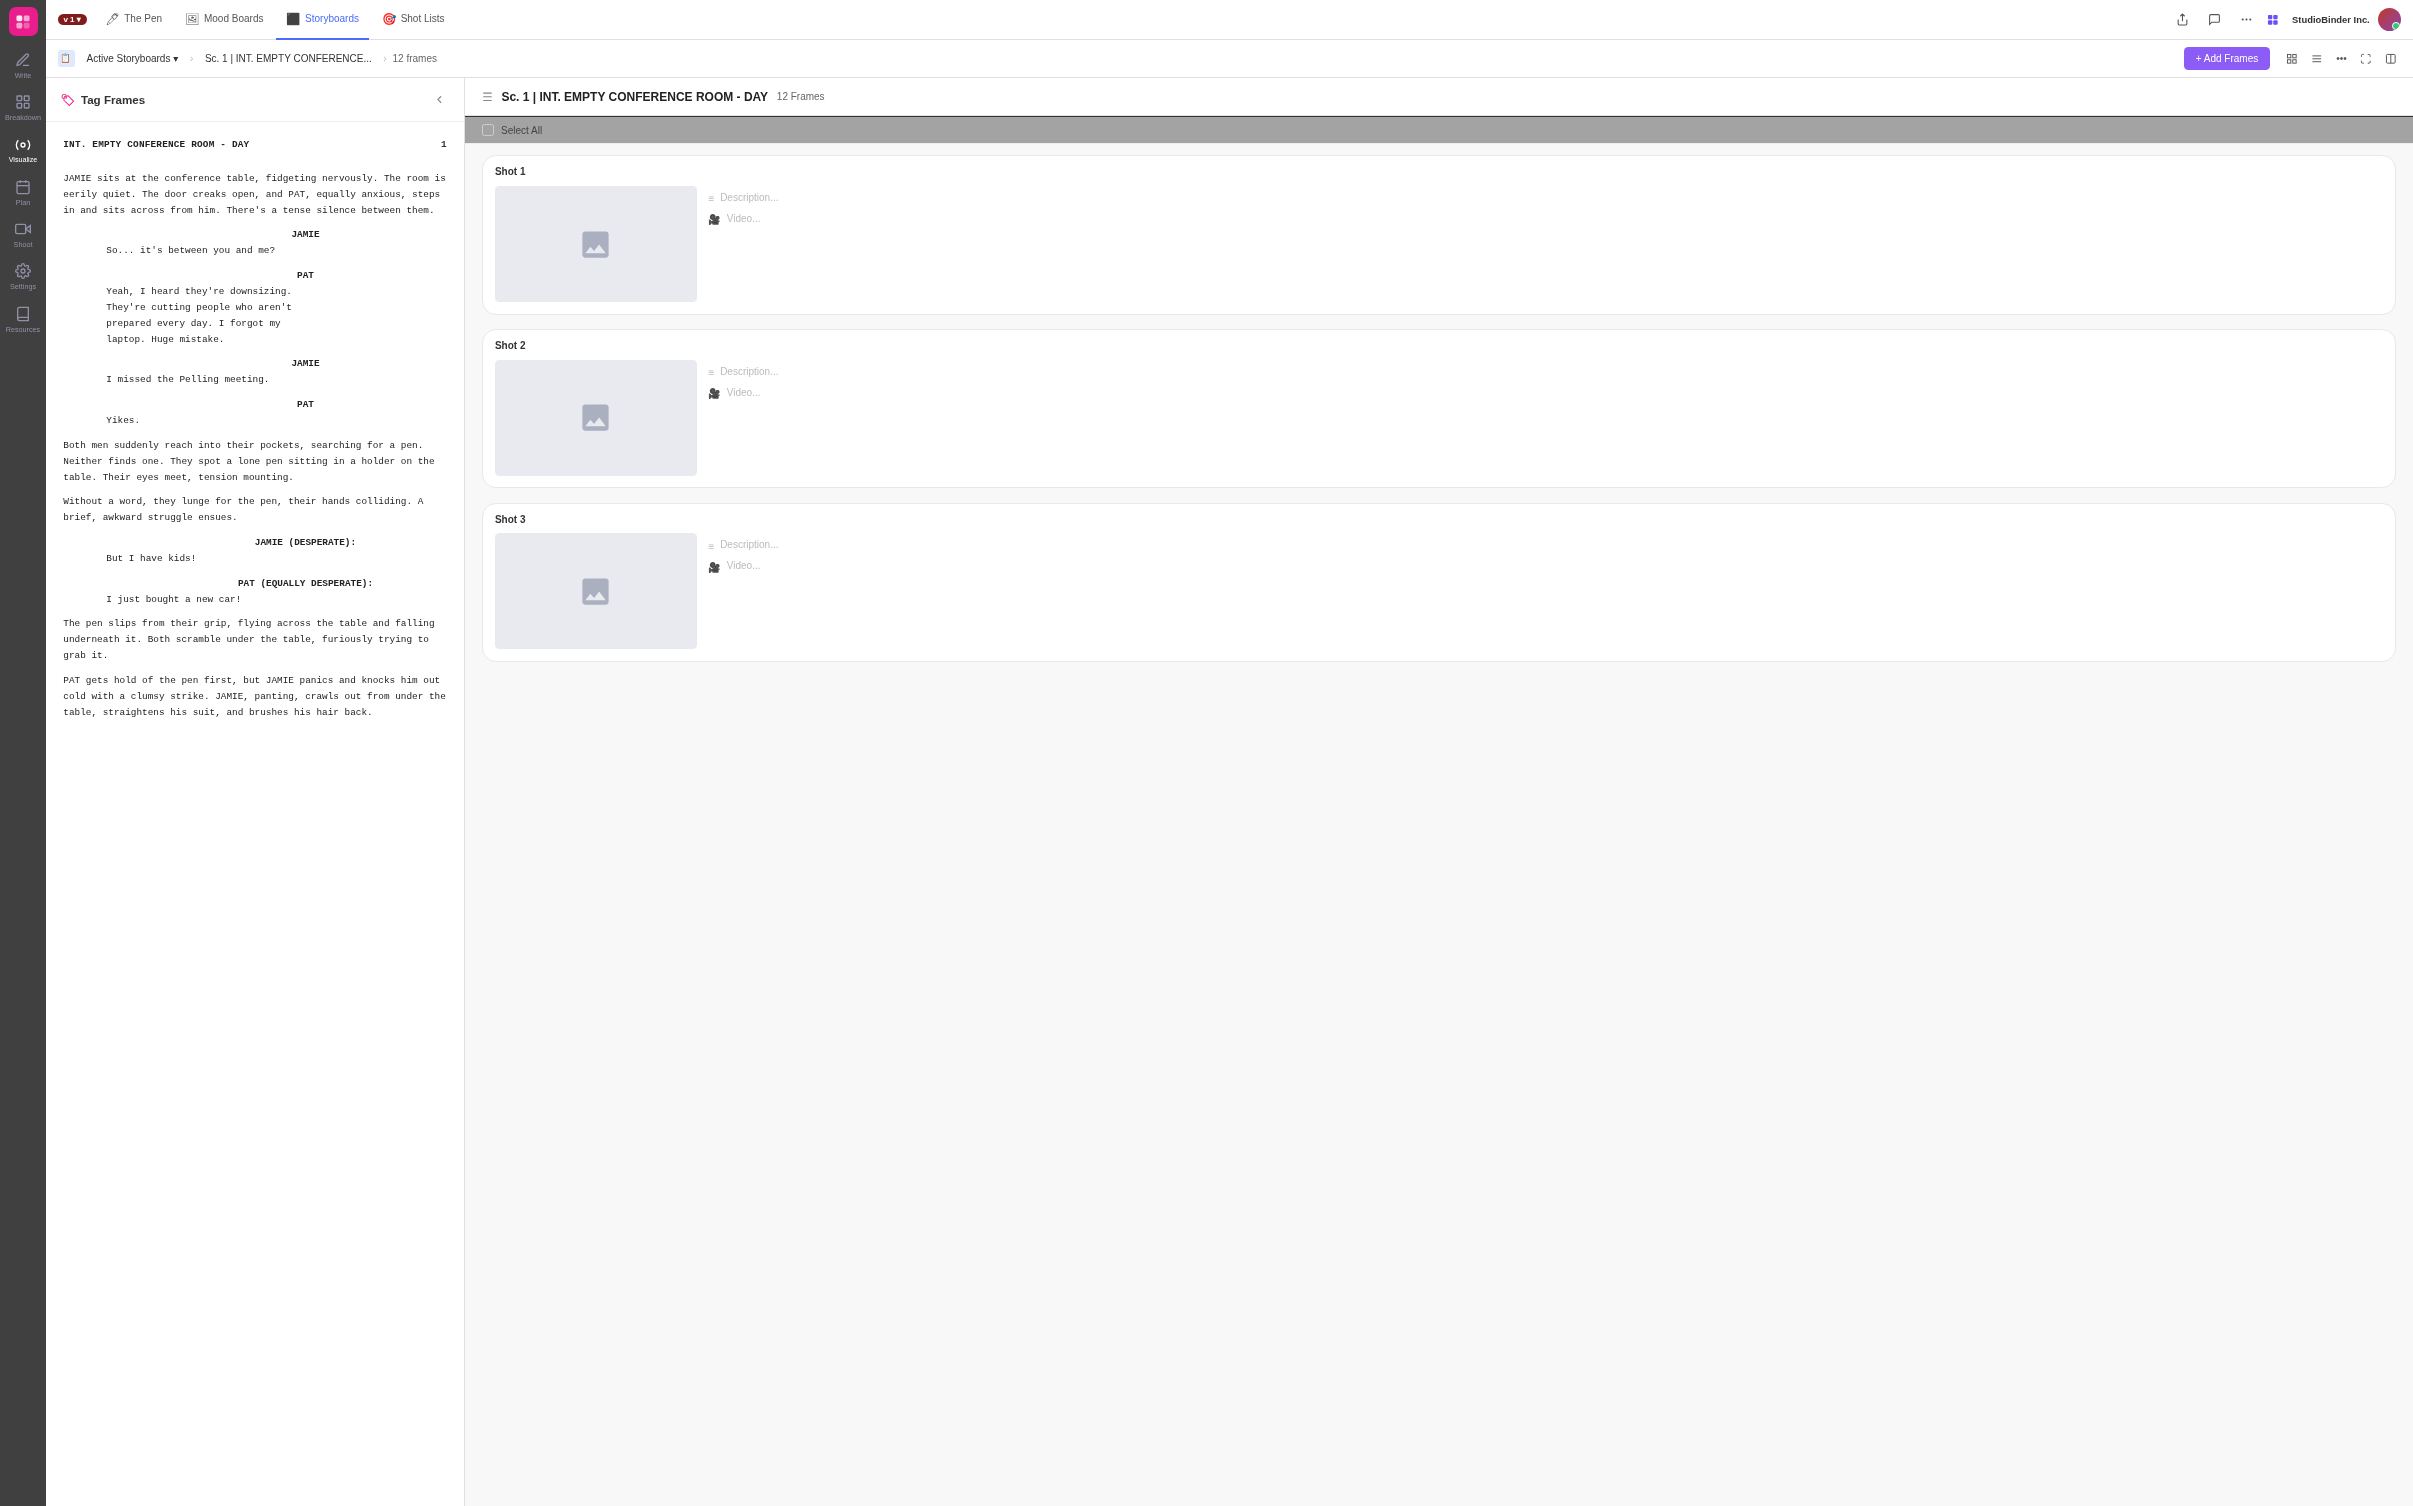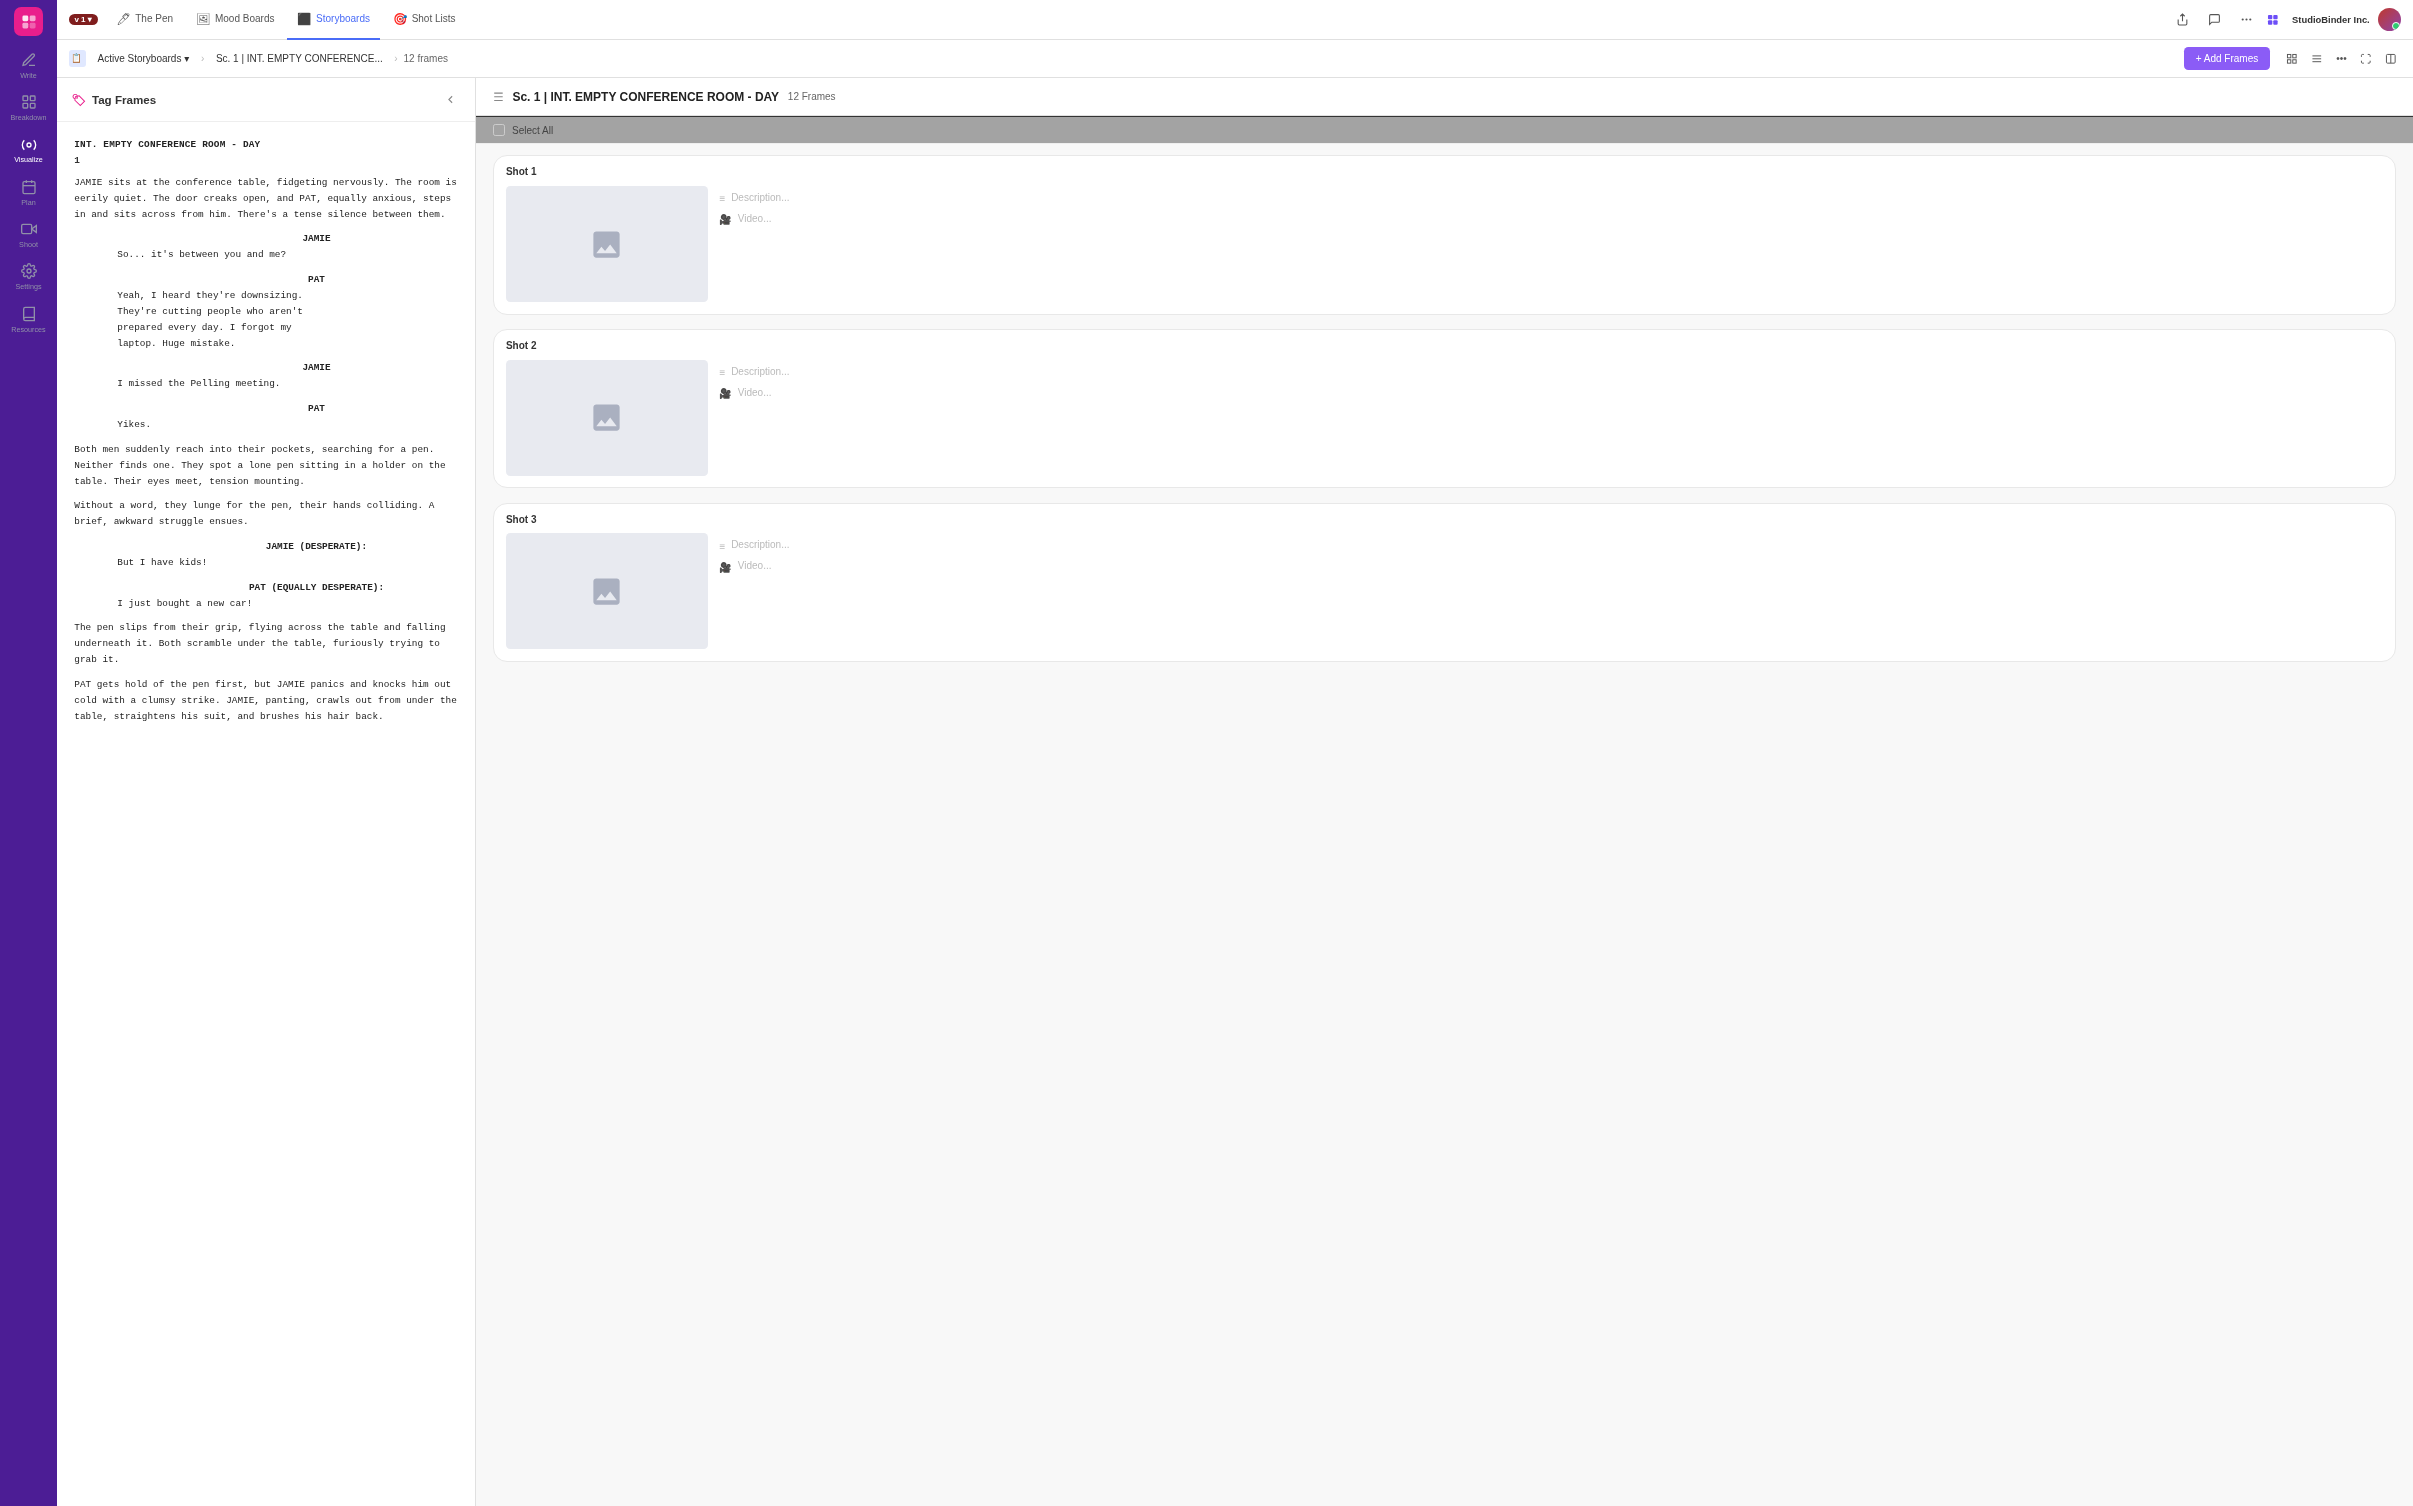--- a/index.html
+++ b/index.html
@@ -1,21 +1,21 @@
 <!DOCTYPE html>
 <html style="font-size:11.6px"><head>
   <meta charset="utf-8">
   <style>
     * { box-sizing: border-box; margin: 0; padding: 0; }
     body { font-family: -apple-system, BlinkMacSystemFont, 'Segoe UI', sans-serif; background: #f5f5f5; display: flex; height: 100vh; overflow: hidden; }
 
     
     .sidebar {
-      width: 57px;
-      background: #4c1d95;
+      width: 46px;
+      background: #404040;
       display: flex;
       flex-direction: column;
       align-items: center;
       padding: 7.2px 0;
       gap: 0;
       flex-shrink: 0;
     }
     .sidebar-logo {
       width: 29px; height: 29px;
       background: #e91e8c;
@@ -164,22 +164,21 @@
       font-size: 9.4px;
       line-height: 1.7;
       color: #222;
     }
     .scene-heading {
       font-weight: 700;
       text-transform: uppercase;
       letter-spacing: 0.02em;
       display: flex;
       justify-content: space-between;
-      margin-bottom: 6px;
-      flex-direction: column;
+      margin-bottom: 18px;
     }
     .scene-number { color: #333; }
     .action-line { margin-bottom: 8.7px; }
     .dialogue-block { margin: 8.7px 0; padding-left: 43px; }
     .character-name { text-align: center; font-weight: 700; padding-left: 0; margin-left: 58px; display: block; }
     .dialogue-text { padding-left: 0; }
 
     
     .frames-panel {
       flex: 1;

